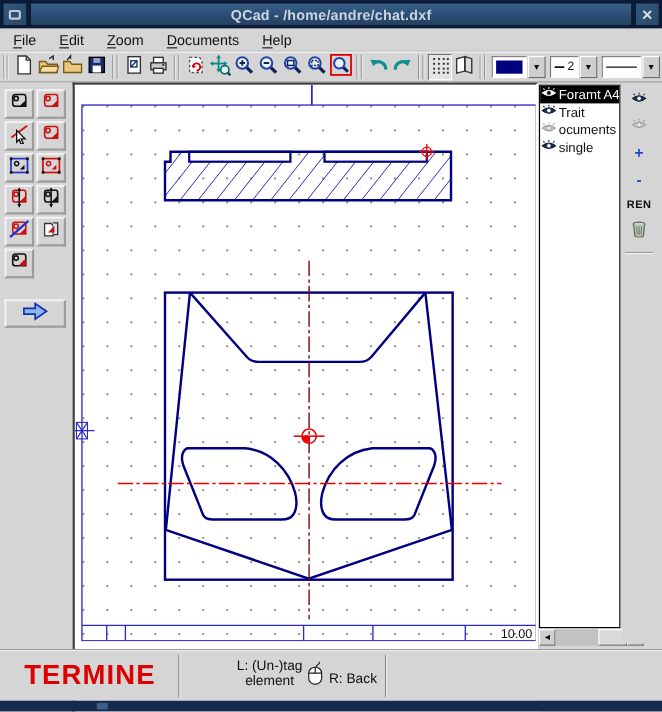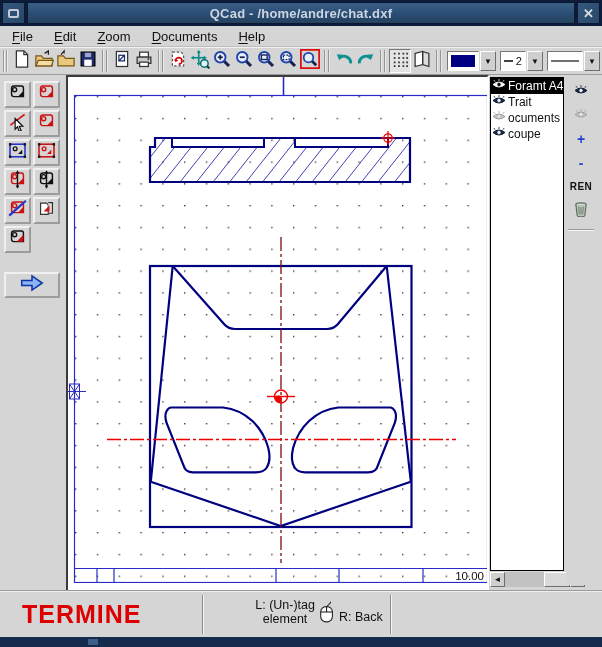--- a/index.html
+++ b/index.html
@@ -52,21 +52,21 @@
   .sb-track { flex:1; background:#c2c2c2; position:relative; }
   .sb-thumb { position:absolute; right:0; top:0; width:26px; height:15px; background:#d9d9d9; border:1px solid; border-color:#fff #6e6e6e #6e6e6e #fff; }
   #layerbtns { position:absolute; left:566px; top:77px; width:30px; height:508px; background:#d5d5d5; display:flex; flex-direction:column; align-items:center; padding-top:4px; }
   .lyb { width:24px; height:19px; display:flex; align-items:center; justify-content:center; margin-bottom:5px; background:#d5d5d5; }
   .lyb.txt-blue { color:#2244cc; font-weight:bold; font-size:14px; }
   .lyb.txt-small { color:#111; font-weight:bold; font-size:10px; letter-spacing:.5px; }
   #layerbtns .sep { width:26px; border-top:1px solid #9a9a9a; border-bottom:1px solid #f4f4f4; margin-top:4px; }
 
   
   #statusbar { position:absolute; left:0; top:590px; width:602px; height:47px; background:#d5d5d5; border-top:2px groove #eee; display:flex; }
-  #st-left { width:202px; display:flex; align-items:center; padding-left:22px; }
+  #st-left { width:162px; display:flex; align-items:center; padding-left:22px; }
   #st-left span { color:#dd0000; font-weight:bold; font-size:25px; letter-spacing:1px; }
   .st-div { width:2px; border-left:1px solid #8a8a8a; border-right:1px solid #f6f6f6; margin:3px 0; }
   #st-mid { width:186px; display:flex; align-items:flex-start; justify-content:center; padding-top:6px; font-size:12.5px; color:#111;padding-left:44px; }
   #st-mid .lcol { text-align:center; margin-right:3px; }
   #st-mid .mouse { margin:2px 3px 0 0; }
   #st-mid .rlab { margin-top:12px; }
   #st-right { flex:1; margin:4px 12px 6px 2px; border:1px solid; border-color:#8a8a8a #f6f6f6 #f6f6f6 #8a8a8a; font-size:12.5px; color:#111; padding:2px 4px; }
 
   #bottomstrip { position:absolute; left:0; top:637px; width:602px; height:10px; background:#152b4e; }
   #bottomstrip .seg { position:absolute; left:88px; top:2px; width:10px; height:6px; background:#3c5e8a; }
@@ -516,21 +516,21 @@
       <div class="layer-row">
         <span><svg width="14" height="11" viewBox="0 0 14 11">
     <path d="M1,5.5 Q7,0.5 13,5.5 Q7,10.5 1,5.5 Z" fill="#1c2c50" stroke="#101c36" stroke-width="1"></path>
     <circle cx="7" cy="5.5" r="2" fill="#fff" stroke="#101c36" stroke-width=".6"></circle>
     <g stroke="#101c36" stroke-width="1">
               <line x1="3" y1="2.6" x2="2" y2="1.2"></line>
               <line x1="7" y1="1.8" x2="7" y2="0.2"></line>
               <line x1="11" y1="2.6" x2="12" y2="1.2"></line>
             </g>
           </svg></span>
-        <span>coupe</span>
+        <span>single</span>
       </div>
     </div>
   <div id="layer-scroll">
     <div class="sb-btn">◄</div>
     <div class="sb-track">
         <div class="sb-thumb"></div>
       </div>
     <div class="sb-btn">►</div>
   </div>
   <div id="layerbtns">

